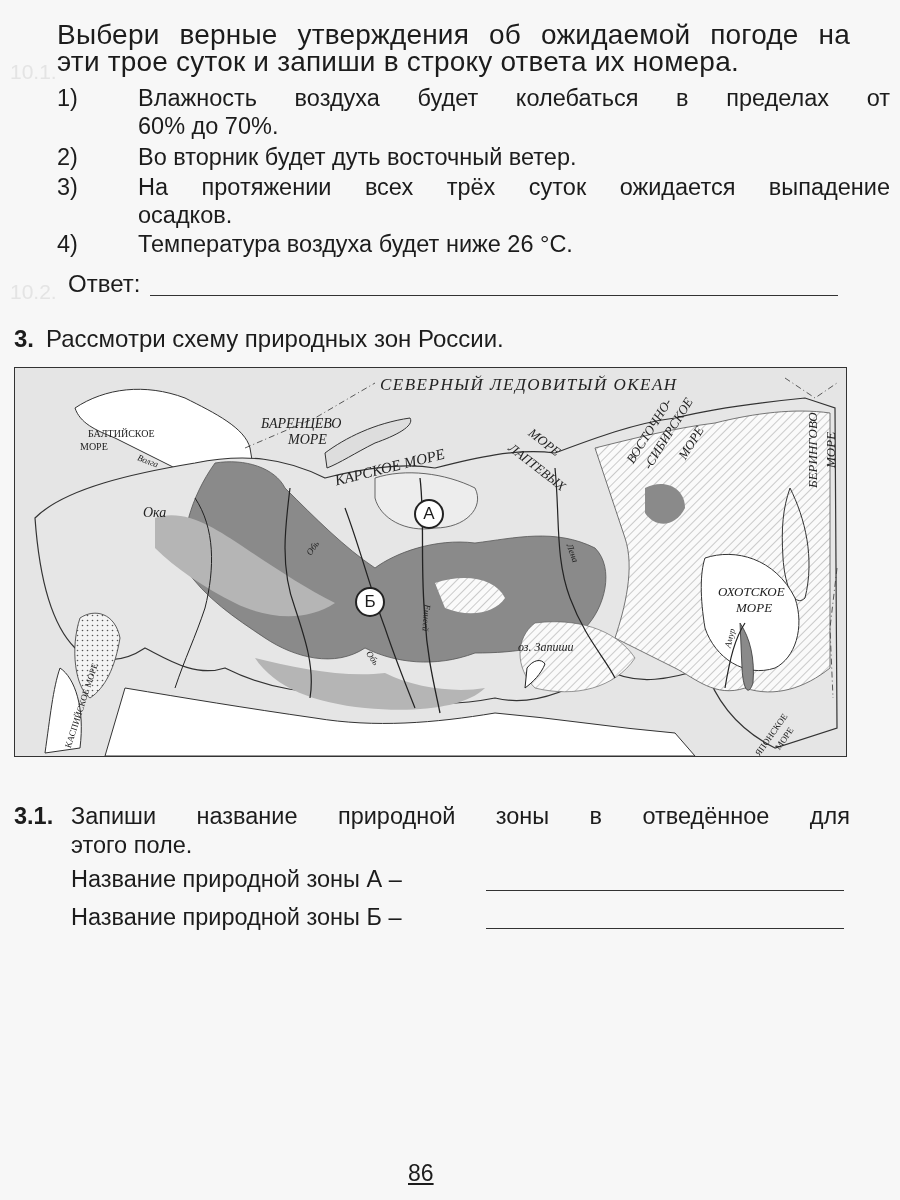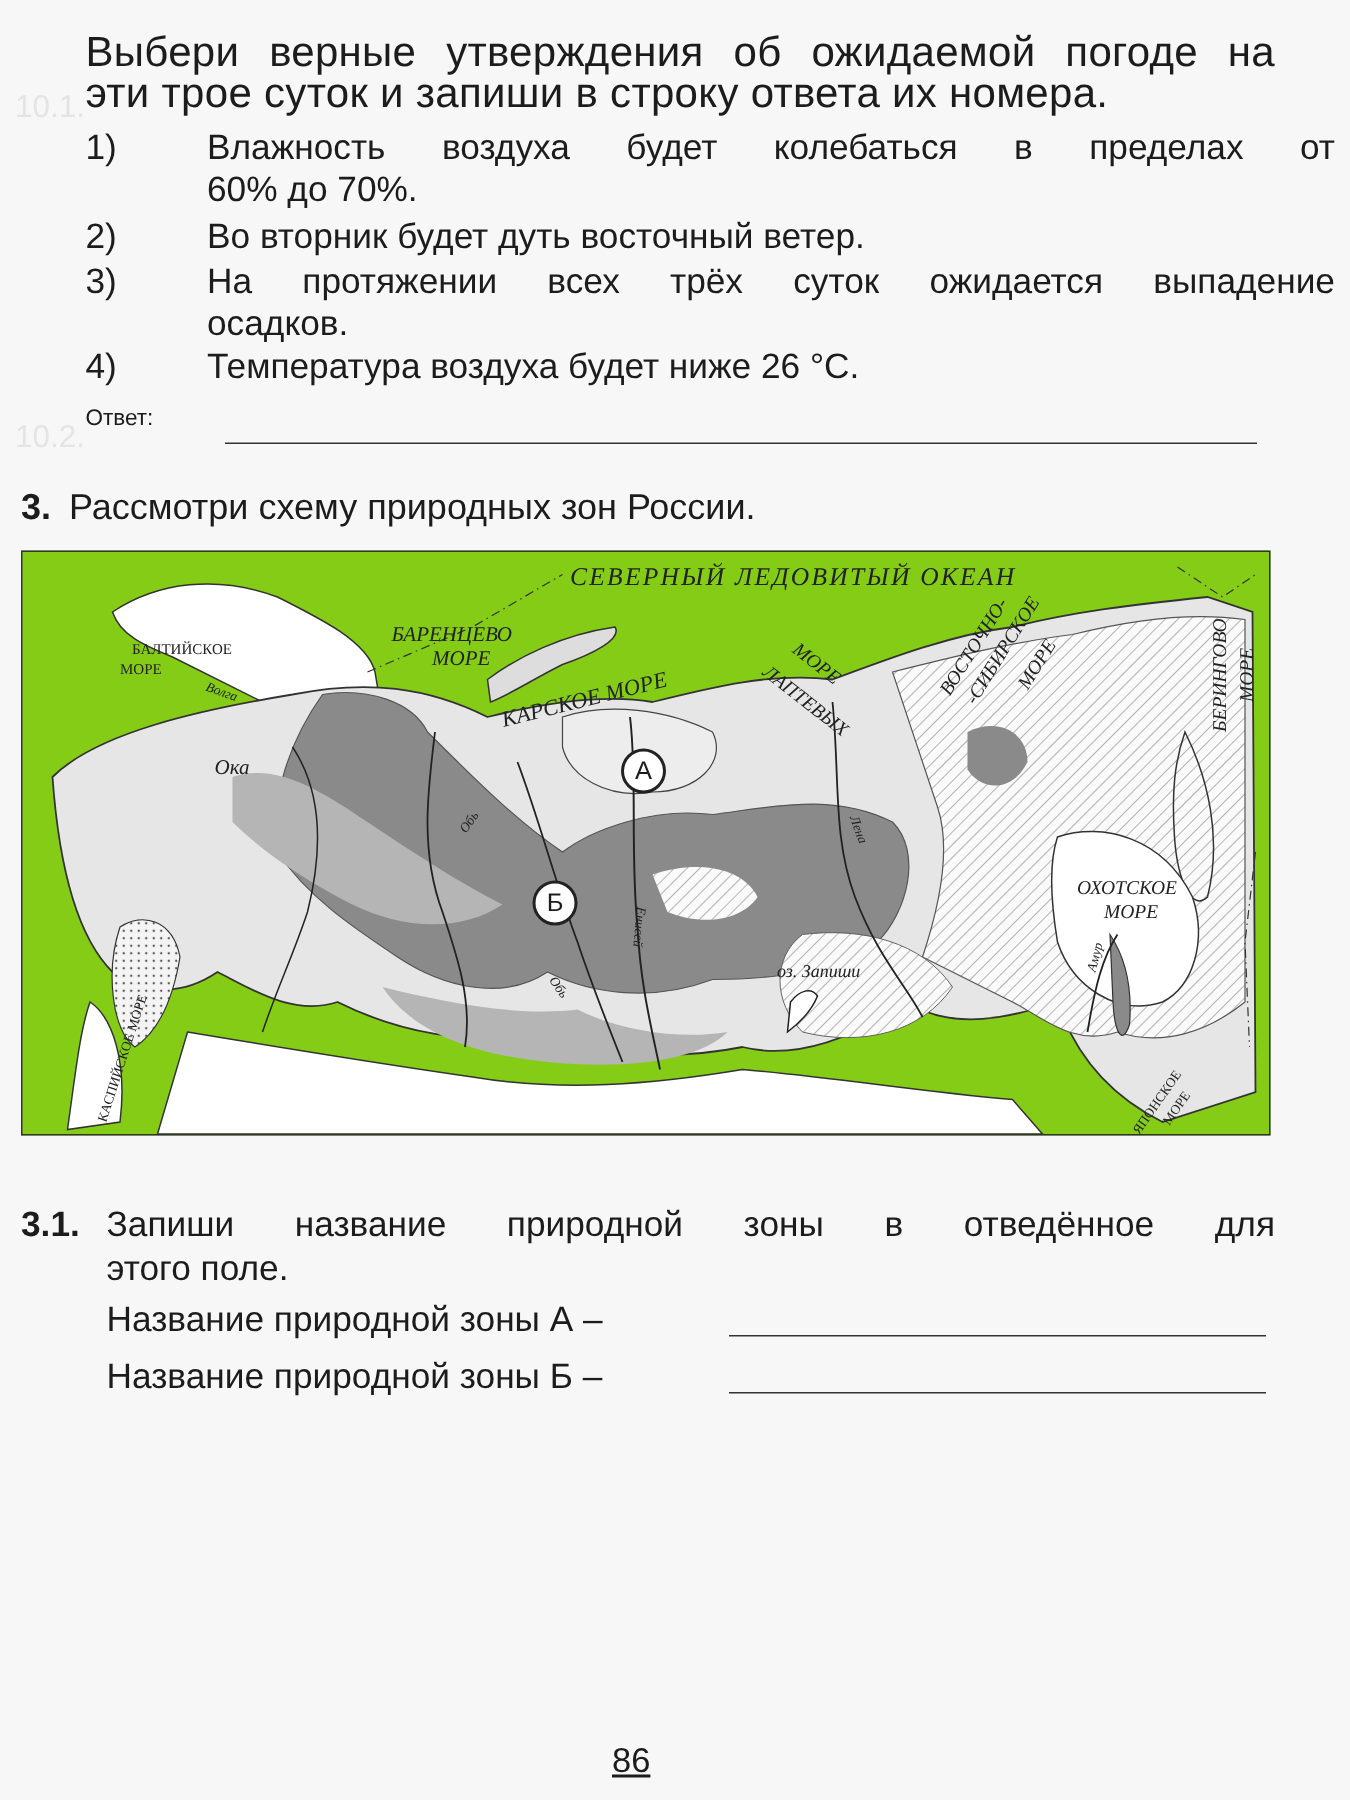--- a/index.html
+++ b/index.html
@@ -7,25 +7,25 @@
        font-family:"Liberation Sans","DejaVu Sans",sans-serif;color:#1c1c1c;}
   .ghost{position:absolute;color:#e4e4e4;font-size:21px;white-space:nowrap;}
   .para{position:absolute;left:57px;width:793px;font-size:28px;line-height:29px;
         text-align:justify;text-align-last:justify;letter-spacing:0.2px;}
   .para.last{text-align-last:left;}
   .item{position:absolute;left:57px;width:793px;font-size:23.5px;line-height:28px;}
   .item .num{position:absolute;left:0;top:0;}
   .item .txt{position:absolute;left:41px;width:752px;margin-left:40px;}
   .item .l1{display:block;text-align:justify;text-align-last:justify;}
   .item .l2{display:block;}
-  .answer{position:absolute;left:57px;top:270px;font-size:15px;}
+  .answer{position:absolute;left:68px;top:270px;font-size:24px;}
   .answer-line{position:absolute;left:150px;top:295px;width:688px;border-bottom:1.5px solid #333;}
   .task-head{position:absolute;left:14px;top:325px;font-size:24px;}
   .task-head b{font-weight:700;margin-right:12px;}
-  .map{position:absolute;left:14px;top:367px;width:831px;height:388px;border:1.5px solid #333;background:#84cc16;overflow:hidden;}
+  .map{position:absolute;left:14px;top:367px;width:831px;height:388px;border:1.5px solid #333;background:#e5e5e5;overflow:hidden;}
   .map svg{position:absolute;left:0;top:0;}
   .lbl{position:absolute;font-family:"Liberation Serif","DejaVu Serif",serif;font-style:italic;color:#222;white-space:nowrap;}
   .marker{position:absolute;width:26px;height:26px;border:2px solid #222;border-radius:50%;background:#fff;
           font-size:17px;line-height:26px;text-align:center;font-family:"Liberation Sans",sans-serif;font-style:normal;}
   .sub-head{position:absolute;left:14px;top:802px;font-size:23.5px;width:836px;line-height:29px;}
   .sub-head .n{position:absolute;left:0;font-weight:700;}
   .sub-head .t{position:absolute;left:57px;width:779px;}
   .sub-head .t .l1{display:block;text-align:justify;text-align-last:justify;}
   .field-row{position:absolute;left:71px;font-size:23.5px;}
   .field-line{position:absolute;left:486px;width:358px;border-bottom:1.5px solid #333;}

